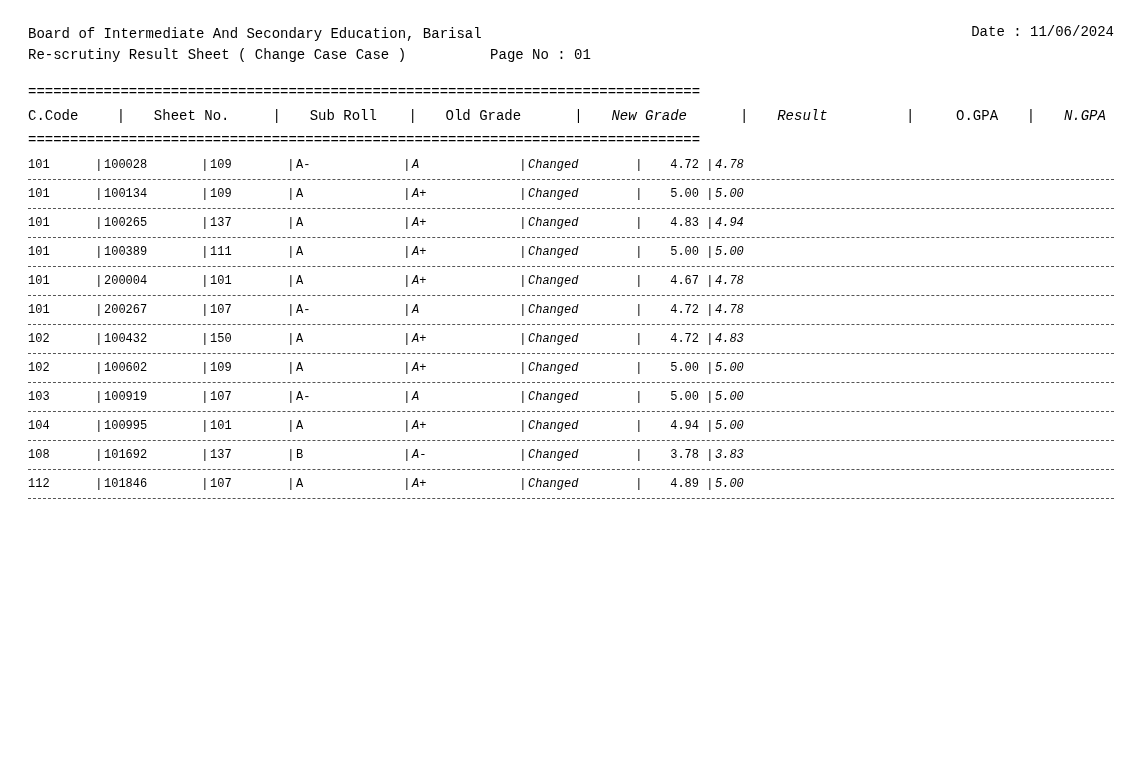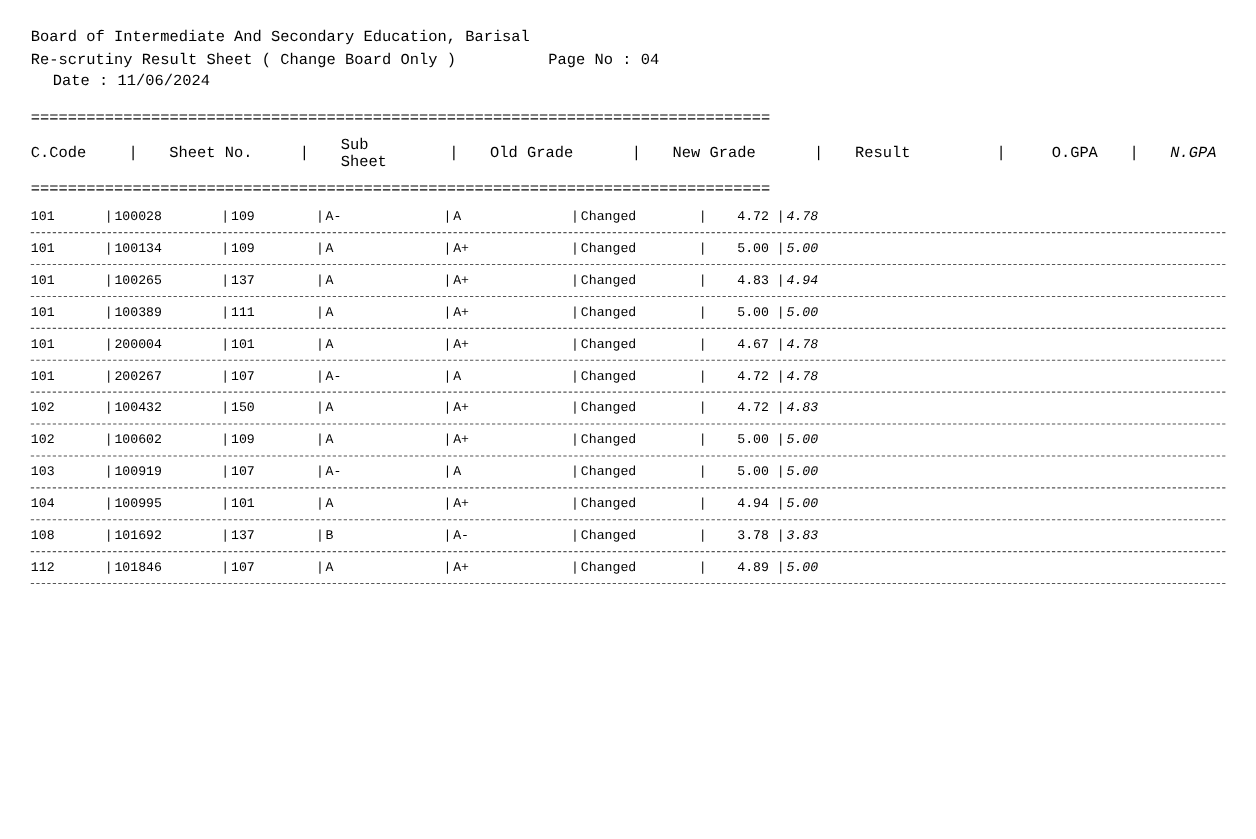--- a/index.html
+++ b/index.html
@@ -17,21 +17,20 @@
     }
 
     .header-section {
       margin-bottom: 16px;
     }
 
     .header-line {
       display: flex;
       justify-content: space-between;
       align-items: flex-start;
-      flex-direction: column;
     }
 
     .header-left {
       flex: 1;
     }
 
     .header-right {
       white-space: nowrap;
       padding-left: 20px;
       text-align: right;
@@ -55,23 +54,23 @@
     }
 
     .col-ccode   { width: 60px; }
     .col-sep1    { width: 16px; text-align: center; }
     .col-rollno  { width: 90px; }
     .col-sep2    { width: 16px; text-align: center; }
     .col-subcode { width: 70px; }
     .col-sep3    { width: 16px; text-align: center; }
     .col-oldgrade{ width: 100px; }
     .col-sep4    { width: 16px; text-align: center; }
-    .col-newgrade{ width: 100px; }
+    .col-newgrade{ width: 100px; font-style: italic; }
     .col-sep5    { width: 16px; text-align: center; }
-    .col-result  { width: 100px; }
+    .col-result  { width: 100px; font-style: italic; }
     .col-sep6    { width: 16px; text-align: center; }
     .col-ogpa    { width: 55px; text-align: right; }
     .col-sep7    { width: 16px; text-align: center; }
     .col-ngpa    { width: 50px; font-style: italic; }
 
     .header-row {
       display: flex;
       align-items: center;
       padding: 6px 0;
       font-size: 14px;
@@ -87,37 +86,37 @@
     }
   </style>
 </head>
 <body>
 
 <div class="header-section">
   <div class="header-line">
     <div class="header-left">
       <div class="header-title">Board of Intermediate And Secondary Education, Barisal</div>
       <div class="header-title">
-        <span>Re-scrutiny Result Sheet ( Change Board Only )</span>
+        <span>Re-scrutiny Result Sheet ( Change Case Case )</span>
         &nbsp;&nbsp;&nbsp;&nbsp;&nbsp;&nbsp;&nbsp;&nbsp;
-        <span>Page No : 04</span>
+        <span>Page No : 01</span>
       </div>
     </div>
     <div class="header-right">Date : 11/06/2024</div>
   </div>
 </div>
 
 <div>
   <pre>================================================================================</pre>
   <div class="header-row">
     <span class="col-ccode">C.Code</span>
     <span class="col-sep1"> | </span>
     <span class="col-rollno">Sheet No.</span>
     <span class="col-sep2"> | </span>
-    <span class="col-subcode">Sub Sheet</span>
+    <span class="col-subcode">Sub Roll</span>
     <span class="col-sep3"> | </span>
     <span class="col-oldgrade">Old Grade</span>
     <span class="col-sep4"> | </span>
     <span class="col-newgrade">New Grade</span>
     <span class="col-sep5"> | </span>
     <span class="col-result">Result</span>
     <span class="col-sep6"> | </span>
     <span class="col-ogpa">O.GPA</span>
     <span class="col-sep7">| </span>
     <span class="col-ngpa">N.GPA</span>

